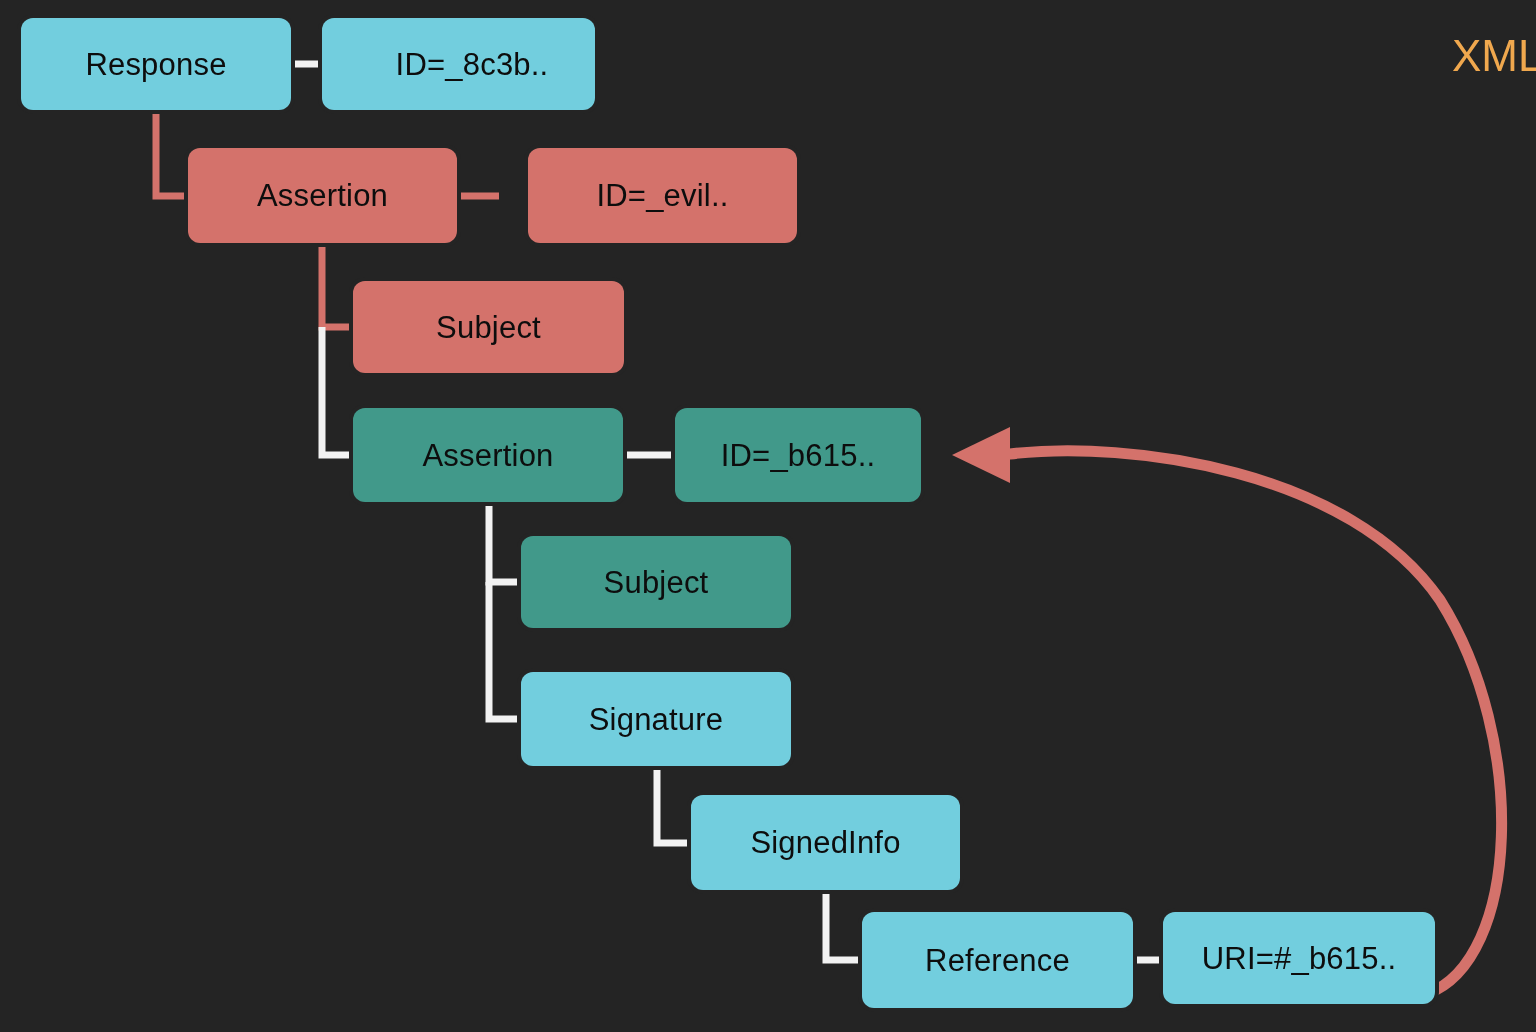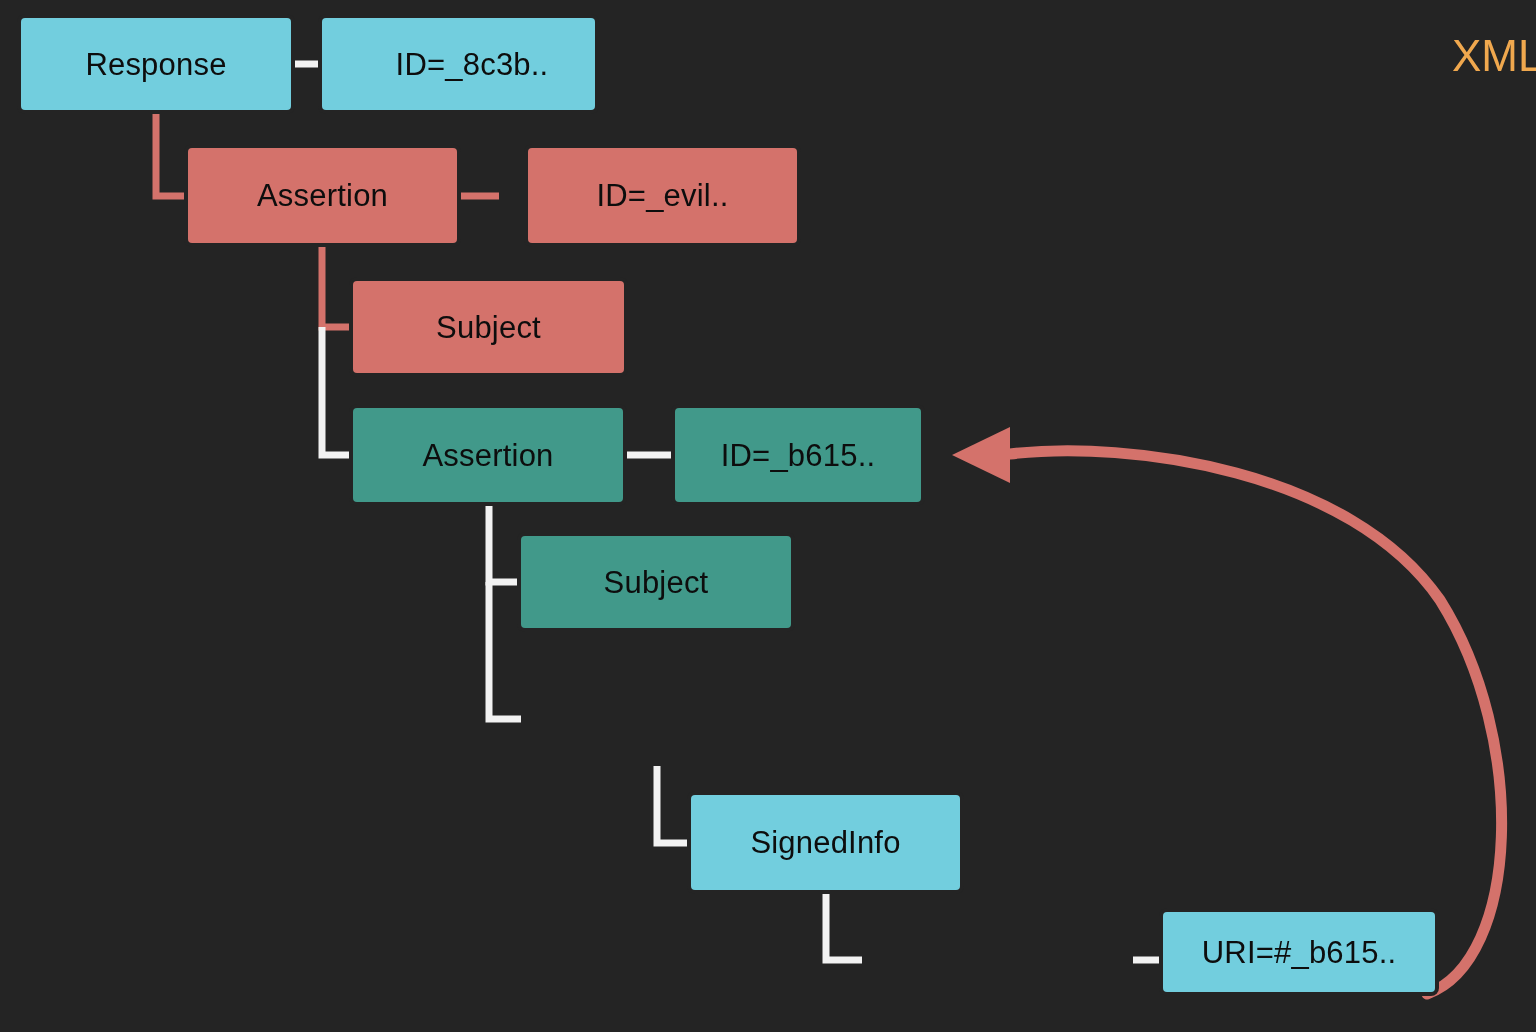--- a/index.html
+++ b/index.html
@@ -25,21 +25,21 @@
     left: 0; top: 0;
     width: 1536px;
     height: 1032px;
     pointer-events: none;
   }
   .node {
     position: absolute;
     display: flex;
     align-items: center;
     justify-content: center;
-    border-radius: 4px;
+    border-radius: 12px;
     color: #0d0d0d;
     font-size: 31px;
     line-height: 1;
     letter-spacing: 0.2px;
     white-space: nowrap;
     text-align: center;
     box-shadow: 0 0 0 4px #242424;
   }
   .node.blue  { background: #72CEDE; }
   .node.red   { background: #D4726B; }
@@ -87,18 +87,20 @@
   </svg>
 
   <div class="node blue" style="left: 21px; top: 18px; width: 270px; height: 92px;">Response</div>
   <div class="node blue" style="left: 322px; top: 18px; width: 273px; height: 92px; padding-left: 27px;">ID=_8c3b..</div>
   <div class="node red" style="left: 188px; top: 148px; width: 269px; height: 95px;">Assertion</div>
   <div class="node red" style="left: 499px; top: 148px; width: 269px; height: 95px; margin-left: 29px;">ID=_evil..</div>
   <div class="node red" style="left: 353px; top: 281px; width: 271px; height: 92px;">Subject</div>
   <div class="node teal" style="left: 353px; top: 408px; width: 270px; height: 94px;">Assertion</div>
   <div class="node teal" style="left: 675px; top: 408px; width: 246px; height: 94px;">ID=_b615..</div>
   <div class="node teal" style="left: 521px; top: 536px; width: 270px; height: 92px;">Subject</div>
+  <div class="node blue" style="left: 521px; top: 672px; width: 270px; height: 94px;">Signature</div>
   <div class="node blue" style="left: 691px; top: 795px; width: 269px; height: 95px;">SignedInfo</div>
-  <div class="node blue" style="left: 1163px; top: 912px; width: 272px; height: 80px;">URI=#_b615..</div>
+  <div class="node blue" style="left: 862px; top: 912px; width: 271px; height: 96px;">Reference</div>
+  <div class="node blue" style="left: 1163px; top: 912px; width: 272px; height: 92px;">URI=#_b615..</div>
 
   <div class="corner-label" style="left: 1452px; top: 34px; color: rgb(240, 168, 78);">XML</div>
 
 </div>
 
 </body></html>

